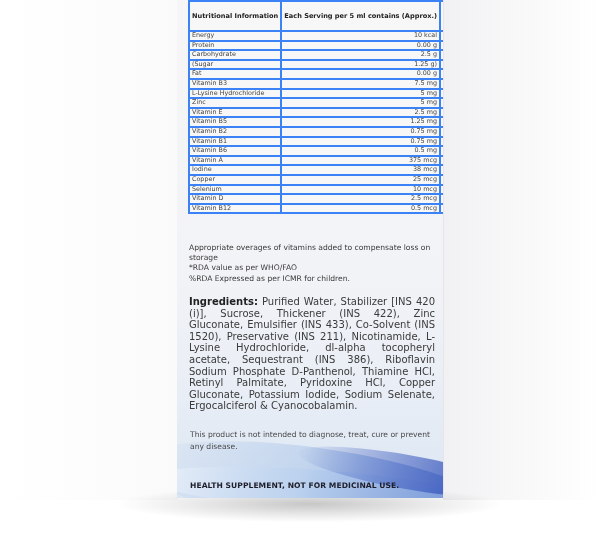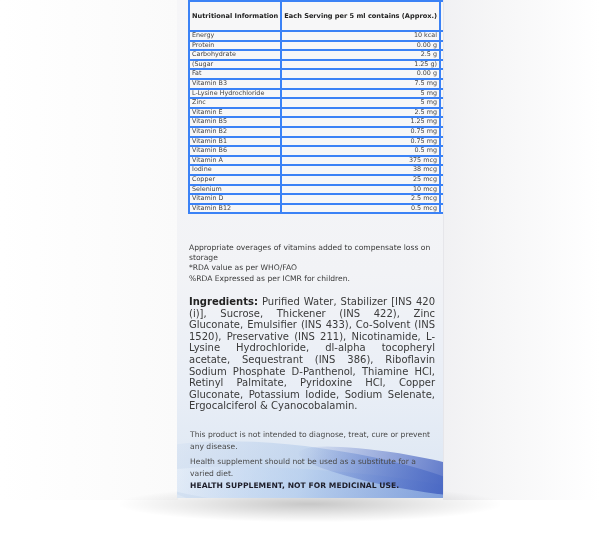--- a/index.html
+++ b/index.html
@@ -215,15 +215,14 @@
 
   <div class="notes">
     <p>Appropriate overages of vitamins added to compensate loss on storage</p>
     <p>*RDA value as per WHO/FAO</p>
     <p>%RDA Expressed as per ICMR for children.</p>
   </div>
 
   <div class="ingredients"><b>Ingredients:</b><span> Purified Water, Stabilizer [INS 420 (i)], Sucrose, Thickener (INS 422), Zinc Gluconate, Emulsifier (INS 433), Co-Solvent (INS 1520), Preservative (INS 211), Nicotinamide, L-Lysine Hydrochloride, dl-alpha tocopheryl acetate, Sequestrant (INS 386), Riboflavin Sodium Phosphate D-Panthenol, Thiamine HCl, Retinyl Palmitate, Pyridoxine HCl, Copper Gluconate, Potassium Iodide, Sodium Selenate, Ergocalciferol &amp; Cyanocobalamin.</span></div>
 
   <div class="disclaimer">This product is not intended to diagnose, treat, cure or prevent any disease.</div>
-  <div class="health">Health supplement should not be used as a substitute for a varied diet.</div>
   <div class="warning">HEALTH SUPPLEMENT, NOT FOR MEDICINAL USE.</div>
 </div>
 
 </body></html>

